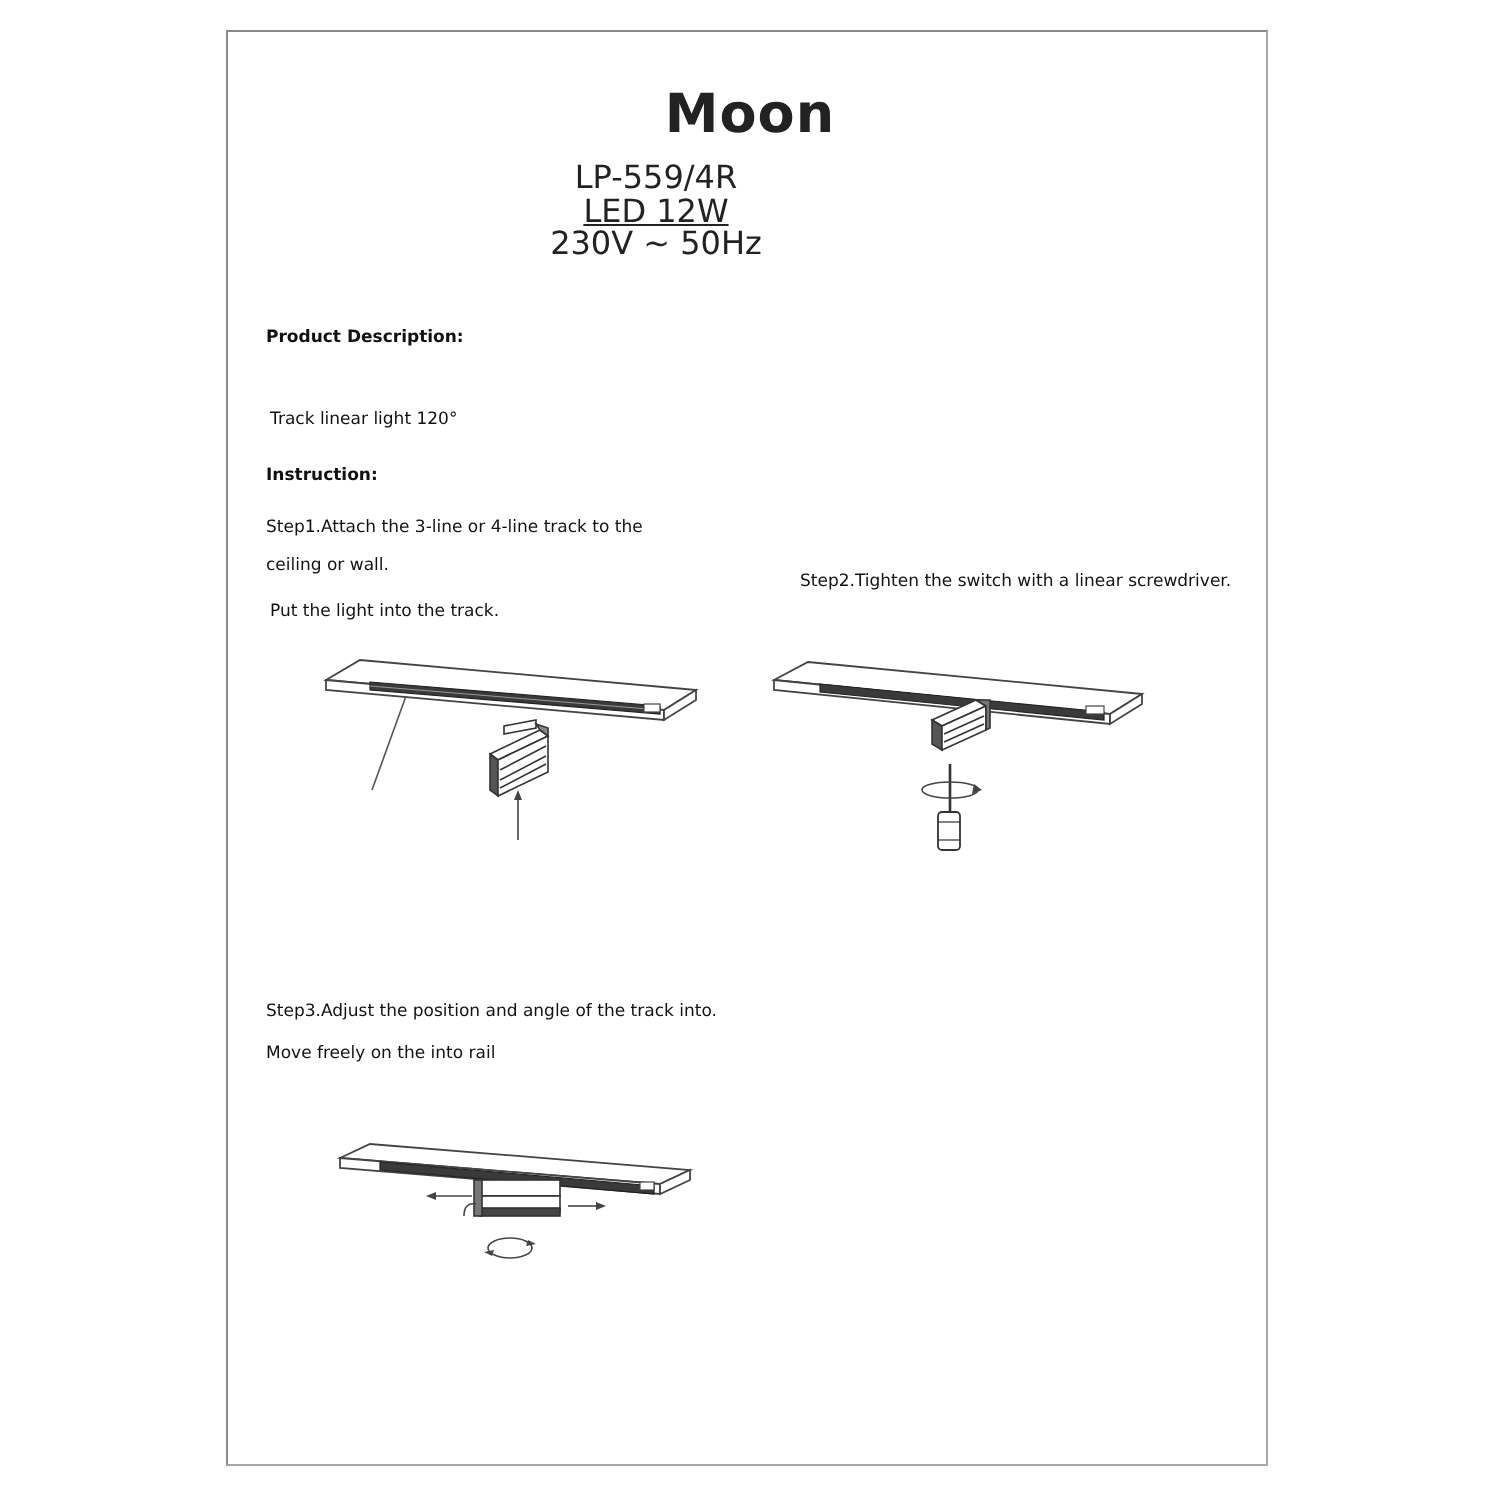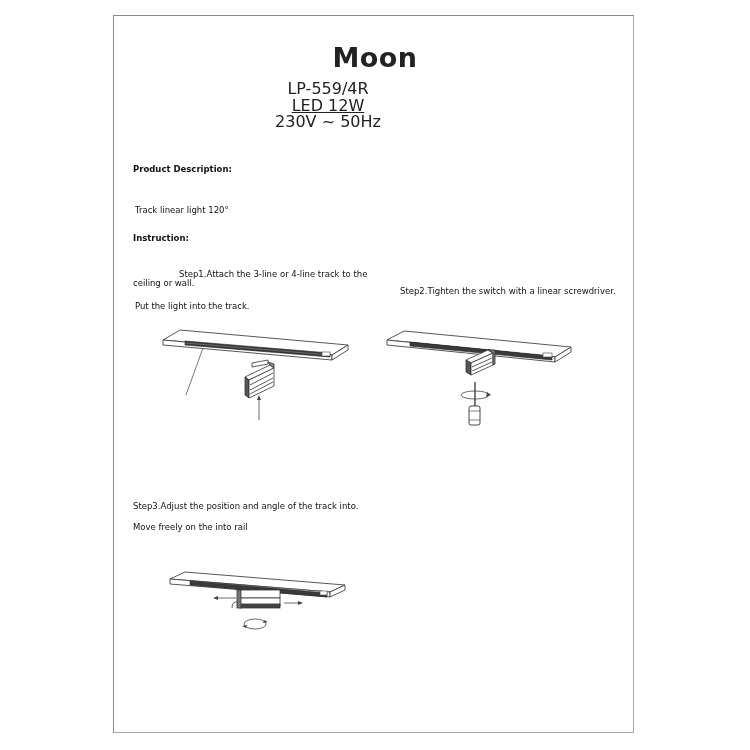--- a/index.html
+++ b/index.html
@@ -20,21 +20,21 @@
 <div class="abs title">Moon</div>
 <div class="abs spec" style="top:79px;">LP-559/4R</div>
 <div class="abs spec" style="top:96px;text-decoration:underline;">LED 12W</div>
 <div class="abs spec" style="top:112px;">230V ~ 50Hz</div>
 
 <div class="abs label" style="left:133px; top:164px;">Product Description:</div>
 <div class="abs txt" style="left:135px; top:205px;">Track linear light 120°</div>
 
 <div class="abs label" style="left:133px; top:233px;">Instruction:</div>
 
-<div class="abs txt" style="left:133px; top:269px;margin-left:46px;">Step1.Attach the 3-line or 4-line track to the</div>
+<div class="abs txt" style="left:133px; top:259px;">Step1.Attach the 3-line or 4-line track to the</div>
 <div class="abs txt" style="left:133px; top:278px;">ceiling or wall.</div>
 <div class="abs txt" style="left:135px; top:301px;text-align:center;">Put the light into the track.</div>
 
 <svg style="left:150px; top:320px;" width="200" height="110" viewBox="0 0 200 110">
   <g fill="#fff" stroke="#444" stroke-width="0.9">
 
     <polygon points="13,20 30,10 198,25 182,35"></polygon>
 
     <polygon points="13,20 182,35 182,40 13,25"></polygon>
     <polygon points="182,35 198,25 198,30 182,40"></polygon>

